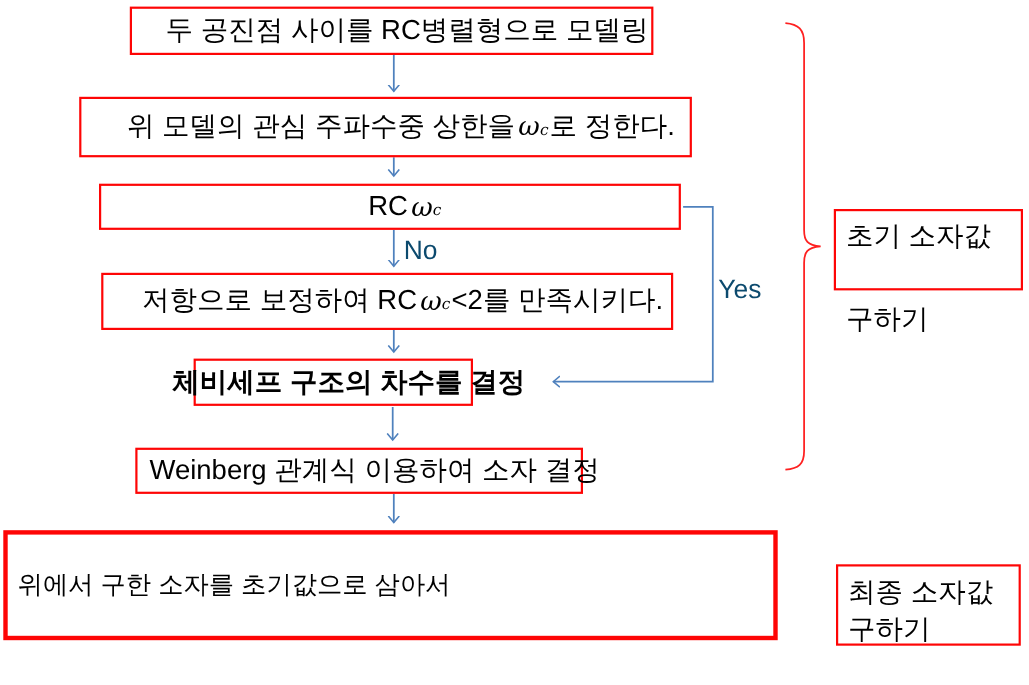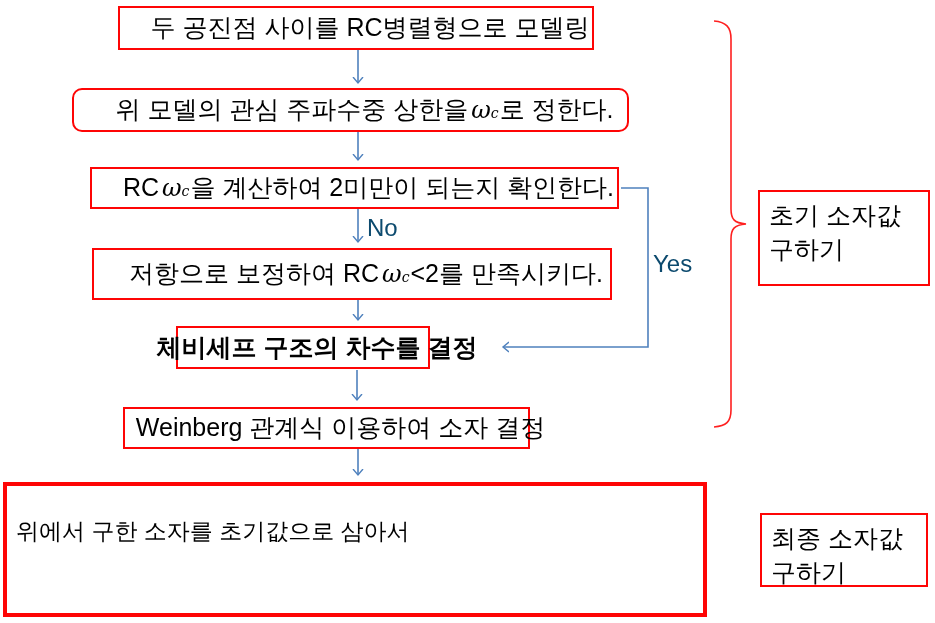--- a/index.html
+++ b/index.html
@@ -97,32 +97,31 @@
     <line x1="358" y1="449" x2="358" y2="475" stroke="#4f81bd" stroke-width="1.6" marker-end="url(#vhead)"></line>
     <polyline points="621,188 648,188 648,347 503,347" fill="none" stroke="#4f81bd" stroke-width="1.6" marker-end="url(#vhead)"></polyline>
 
     <path d="M 714 21 C 726 22, 731 27, 731 39 L 731 209 C 731 219, 734 223, 746 224 C 734 225, 731 229, 731 239 L 731 410 C 731 422, 726 426, 714 427" fill="none" stroke="#fe2020" stroke-width="1.6"></path>
   </svg>
 
   <div class="box" style="left:118px; top:6px; width:476px; height:44px;">
     <span class="txt">두 공진점 사이를 RC병렬형으로 모델링</span>
   </div>
 
-  <div class="box" style="left:72px; top:88px; width:557px; height:44px;border-radius:10px;">
+  <div class="box" style="left:72px; top:88px; width:557px; height:55px;">
     <span class="txt">위 모델의 관심 주파수중 상한을</span>
       <span class="omega">ω</span>
       <span class="omega-sub">c</span>
       <span class="txt">로 정한다.</span>
   </div>
 
   <div class="box" style="left:90px; top:167px; width:529px; height:42px;">
     <span class="txt">RC</span>
       <span class="omega">ω</span>
       <span class="omega-sub">c</span>
-      <span class="txt">을 계산하여 2미만이 되는지 확인한다.</span>
   </div>
 
   <div class="branch-label" style="left:367px; top:214px;">
     <span>No</span>
   </div>
 
   <div class="branch-label" style="left:653px; top:250px;">
     <span>Yes</span>
   </div>
 
@@ -134,25 +133,25 @@
   </div>
 
   <div class="box" style="left:176px; top:326px; width:254px; height:43px;font-weight:bold;">
     <span class="txt">체비세프 구조의 차수를 결정</span>
   </div>
 
   <div class="box" style="left:123px; top:407px; width:407px; height:42px;">
     <span class="txt">Weinberg 관계식 이용하여 소자 결정</span>
   </div>
 
-  <div class="box final-box" style="left:3px; top:482px; width:704px; height:135px;">
+  <div class="box final-box" style="left:3px; top:482px; width:704px; height:100px;">
     <span class="txt">위에서 구한 소자를 초기값으로 삼아서</span>
   </div>
 
-  <div class="box annotation-box" style="left:758px; top:190px; width:172px; height:96px;">
+  <div class="box annotation-box" style="left:758px; top:190px; width:172px; height:74px;gap:41px;">
     <span class="txt">초기 소자값</span>
     <span class="txt">구하기</span>
   </div>
 
   <div class="box annotation-box" style="left:760px; top:513px; width:168px; height:74px;">
     <span class="txt">최종 소자값</span>
     <span class="txt">구하기</span>
   </div>
 
 </div>

